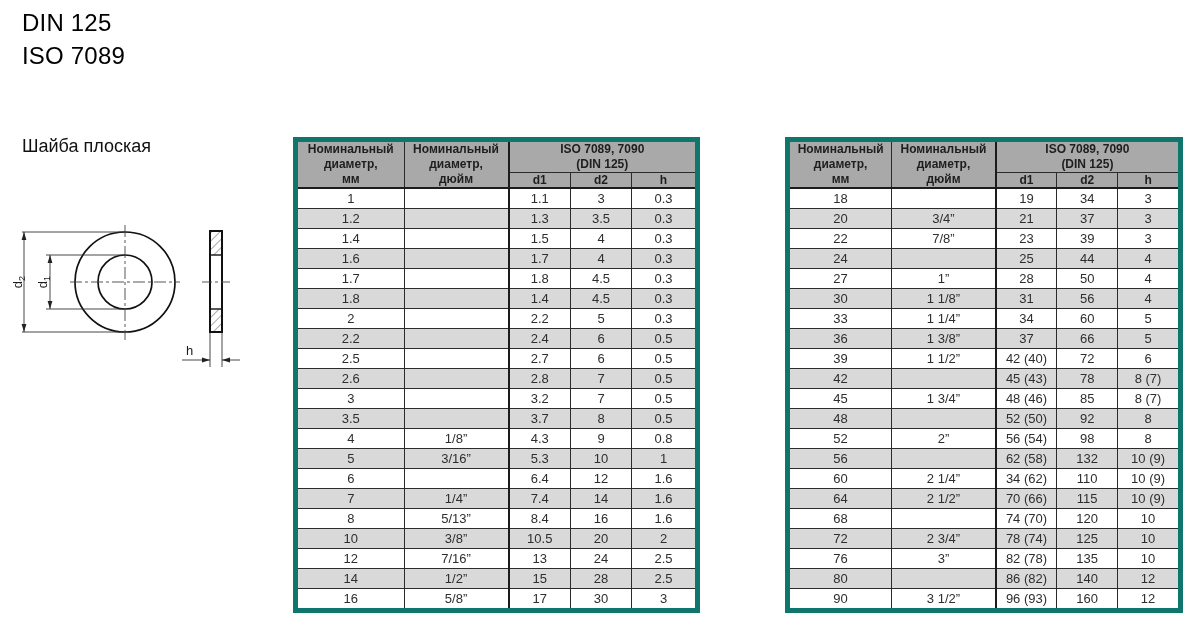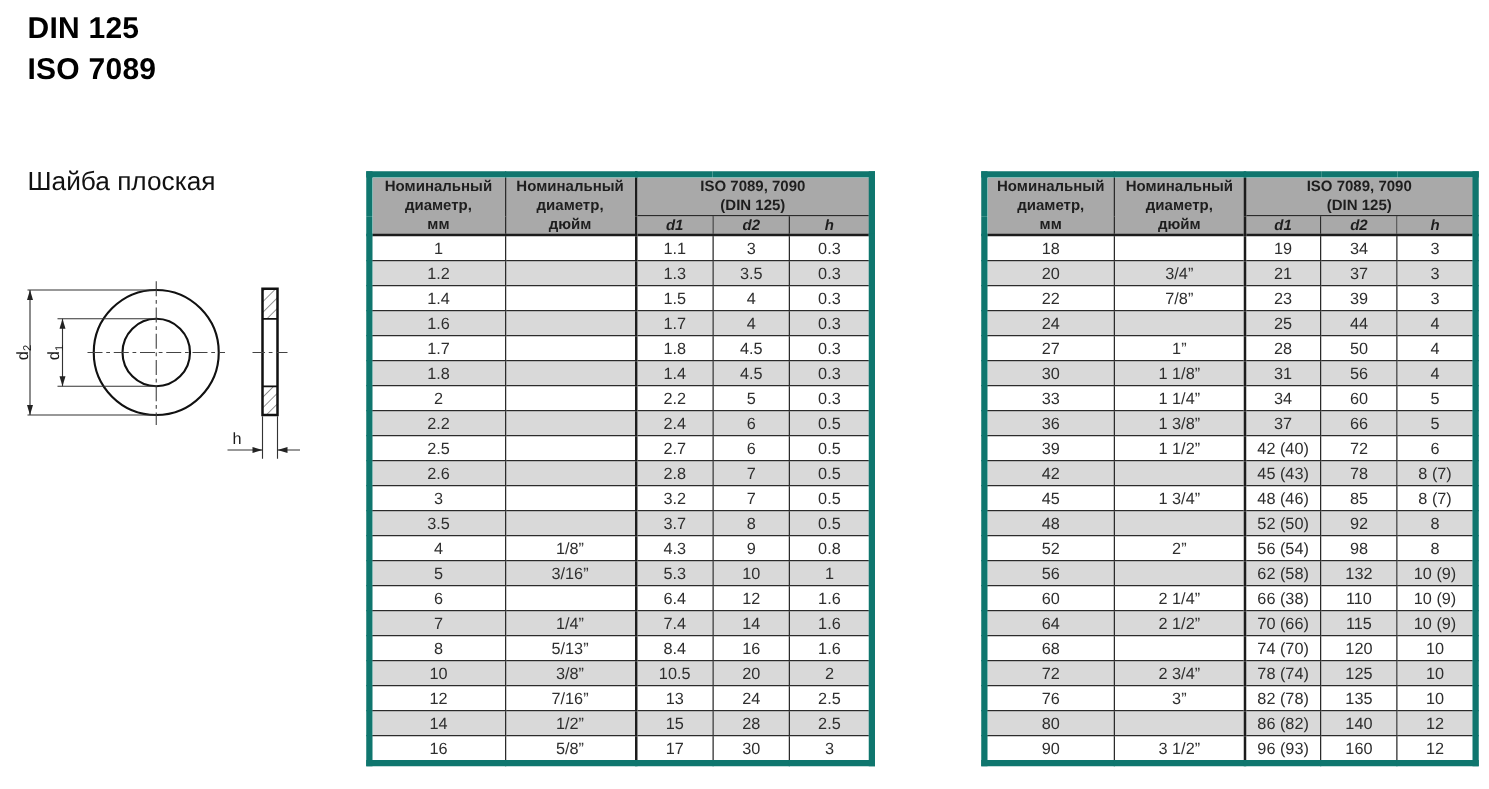--- a/index.html
+++ b/index.html
@@ -4,26 +4,26 @@
 <style>
   * { margin:0; padding:0; box-sizing:border-box; }
   html,body { background:#ffffff; }
   body {
     width:1191px; height:631px; position:relative; overflow:hidden;
     font-family:"Liberation Sans", sans-serif;
   }
   
   .standards { position:absolute; left:22px; top:6px; }
   .standards .std-line {
-    display:block; font-size:24px; font-weight:bold; color:#000;
+    display:block; font-size:24px; font-weight:normal; color:#000;
     line-height:33px; letter-spacing:0.2px;
   }
   .product-name {
     position:absolute; left:22px; top:133px;
-    font-size:21px; color:#111; line-height:26px;
+    font-size:18px; color:#111; line-height:26px;
   }
   
   .drawing { position:absolute; left:10px; top:212px; width:272px; height:175px; }
   .drawing svg { display:block; }
   .dim-label { font-family:"Liberation Sans", sans-serif; font-size:13px; fill:#1c1c1c; }
   .dim-sub   { font-size:9px; }
   
   .table-wrap { position:absolute; top:137px; }
   .table-left  { left:293px; width:407px; }
   .table-right { left:785px; width:398px; }
@@ -34,21 +34,21 @@
   }
   table.din-table th, table.din-table td {
     border:1px solid #2b2b2b; text-align:center; vertical-align:middle;
     overflow:hidden; white-space:nowrap;
   }
   table.din-table thead th {
     background:#a9a9a9; font-weight:bold; font-size:12px; color:#1e1e1e;
   }
   table.din-table thead { border-bottom:2px solid #1c1c1c; }
   th.iso-group { height:33px; }
-  tr.subhead th { height:14px; font-size:13px;font-style:italic; }
+  tr.subhead th { height:14px; font-size:13px; }
   th.rowspan-hdr { padding:0 2px; }
   .hl { display:block; line-height:15px; }
   table.din-table td {
     height:19px; line-height:19px; font-size:13px; color:#2e2e2e; padding:0 3px;
   }
   table.din-table tbody tr:nth-child(even) td { background:#d9d9d9; }
   
   table.din-table th.iso-group,
   table.din-table tr.subhead th:first-child,
   table.din-table td:nth-child(3) { border-left:2px solid #1c1c1c; }
@@ -428,21 +428,21 @@
         <tr>
           <td>56</td>
           <td></td>
           <td>62 (58)</td>
           <td>132</td>
           <td>10 (9)</td>
         </tr>
         <tr>
           <td>60</td>
           <td>2 1/4”</td>
-          <td>66 (38)</td>
+          <td>34 (62)</td>
           <td>110</td>
           <td>10 (9)</td>
         </tr>
         <tr>
           <td>64</td>
           <td>2 1/2”</td>
           <td>70 (66)</td>
           <td>115</td>
           <td>10 (9)</td>
         </tr>

